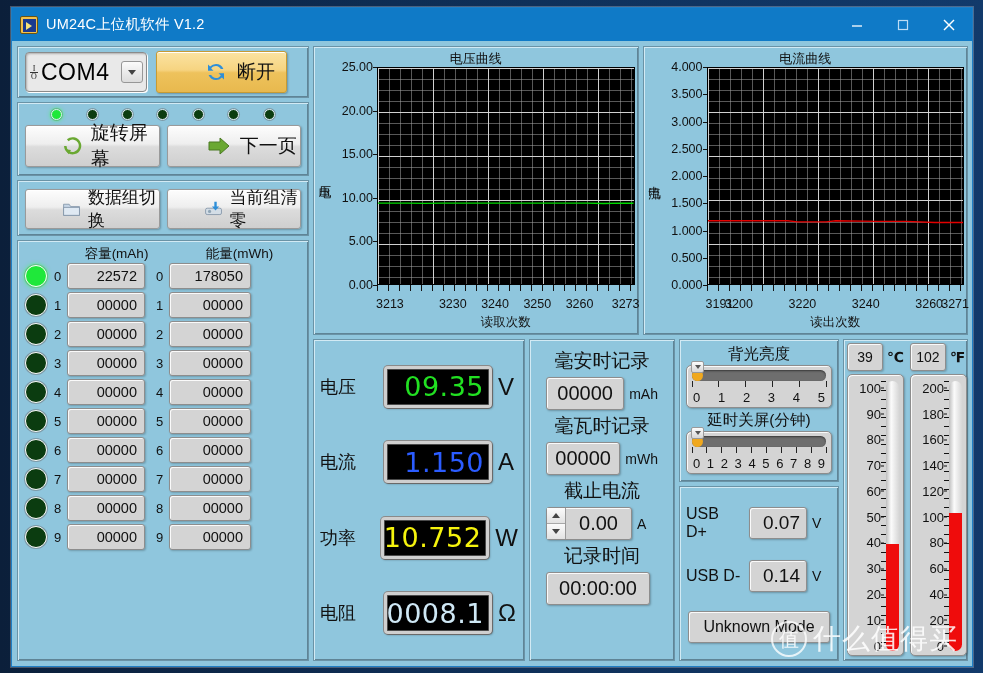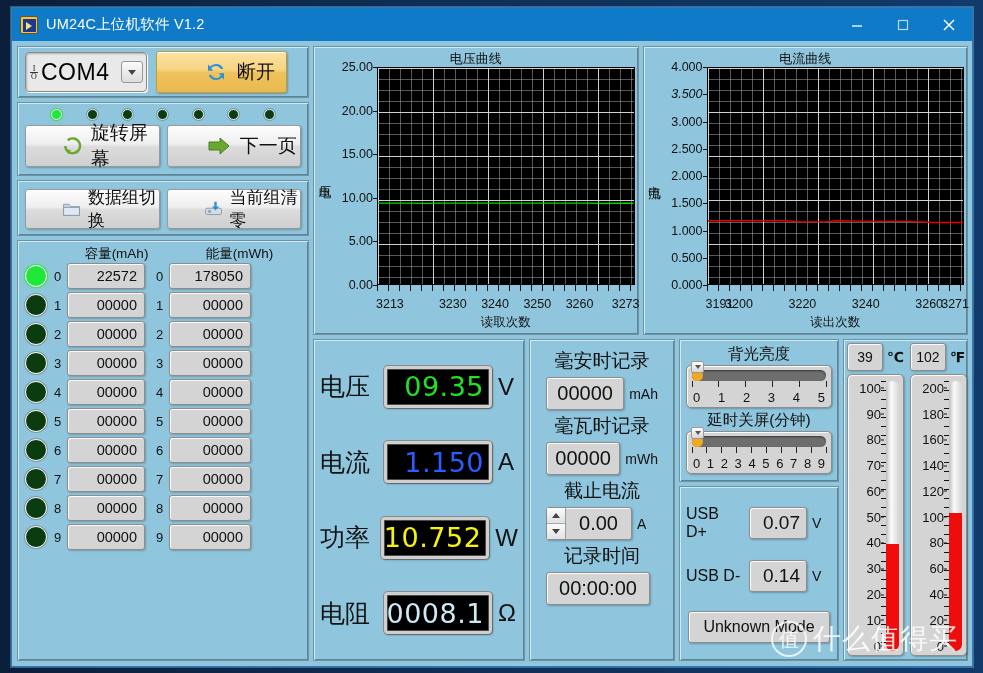--- a/index.html
+++ b/index.html
@@ -209,21 +209,21 @@
   .xticks { position:relative; height:17px; margin-left:64px; }
   .xticks span { position:absolute; font-size:12.5px; color:#111; transform:translateX(-50%); white-space:nowrap; }
   .xlabel { text-align:center; font-size:12.5px; color:#111; margin-left:60px; }
 
   
   #bottom { flex:1 1 auto; display:flex; gap:4px; min-height:0; }
 
   
   #meters { width:212px; flex:0 0 212px; padding:9px 6px; display:flex; flex-direction:column; justify-content:space-around;}
   .meterrow { display:flex; align-items:center; gap:6px; }
-  .meterrow .mlabel { font-size:25px; color:#111; width:58px; }
+  .meterrow .mlabel { font-size:18px; color:#111; width:58px; }
   .lcd {
     width:108px; height:42px;
     background:#000; border:3px solid #cfcfcf; border-radius:4px;
     box-shadow: inset 0 0 0 1px #4a4a4a, 1px 1px 2px rgba(0,0,0,.35), 0 0 0 1px #8d8d8d;
     display:flex;align-items:center;justify-content:flex-end;
     padding-right:5px;
     font-size:27px; font-family:"DejaVu Sans", sans-serif; letter-spacing:.5px;
   }
   .unit { font-size:24px; color:#111; }
 
@@ -564,21 +564,21 @@
           <div class="chart-area">
             <div class="ylabel">电流</div>
             <div class="yticks">
                 <span style="top: 100%;">0.000</span>
                 <span style="top: 87.5%;">0.500</span>
                 <span style="top: 75%;">1.000</span>
                 <span style="top: 62.5%;">1.500</span>
                 <span style="top: 50%;">2.000</span>
                 <span style="top: 37.5%;">2.500</span>
                 <span style="top: 25%;">3.000</span>
-                <span style="top: 12.5%; font-style: italic;">3.500</span>
+                <span style="top: 12.5%;">3.500</span>
                 <span style="top: 0%;">4.000</span>
               </div>
             <div class="plot">
               <div class="grid"></div>
               <div class="gridmaj"></div>
               <svg class="tracesvg" style="position:absolute;inset:0;width:100%;height:100%" preserveAspectRatio="none" viewBox="0 0 100 100">
                   <polyline points="0.00,70.75 17.50,70.75 31.25,70.75 35.00,71.25 46.25,71.25 50.00,70.75 66.25,71.00 77.50,71.00 88.75,71.50 100.00,71.50" fill="none" stroke="#e40000" stroke-width="1.4" vector-effect="non-scaling-stroke"></polyline>
                 </svg>
             </div>
           </div>

